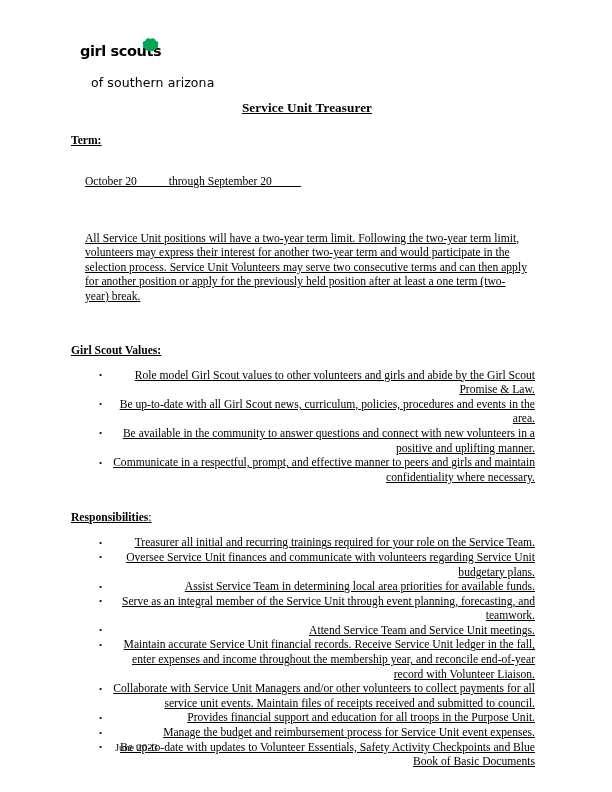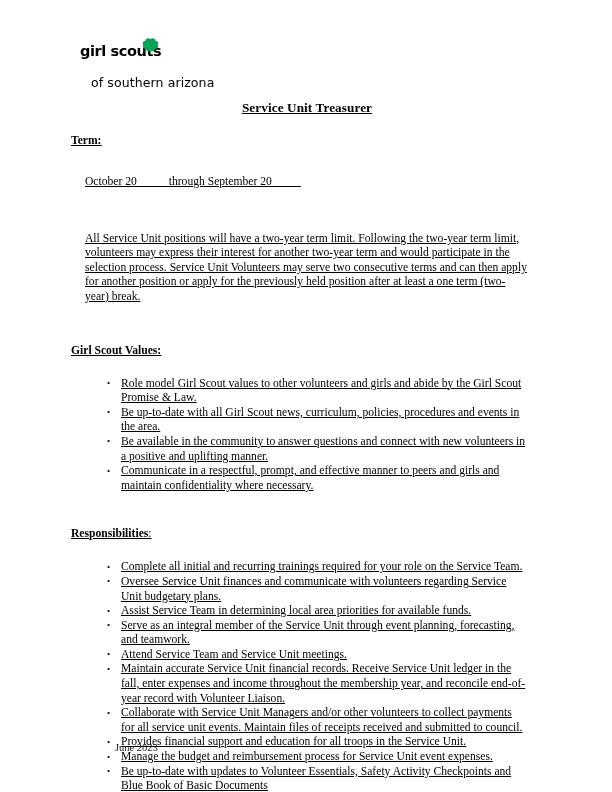--- a/index.html
+++ b/index.html
@@ -97,22 +97,23 @@
     line-height: 14.6px;
     text-align: left;
   }
   .spacer-14 { height: 14px; }
   .spacer-11 { height: 11px; }
   .spacer-4  { height: 4px; }
   .spacer-18 { height: 18px; }
 
   ul.bullets {
     list-style: none;
-    margin: 16px;
-    padding: 0;
+    margin: 8px;
+    padding: 0;
+    text-align: right;
   }
   ul.bullets > li {
     position: relative;
     padding-left: 34px;
     font-size: 11.6px;
     line-height: 14.6px;
     margin: 0 0 0 0;
   }
   ul.bullets > li::before {
     content: "\2022";
@@ -189,28 +190,28 @@
 
     <div class="spacer-18"></div>
 
     <div class="section-head">
       <span class="h-label">Responsibilities</span><span class="inline-after">:</span>
     </div>
 
     <div class="spacer-4"></div>
 
     <ul class="bullets">
-      <li>Complete all initial and recurring trainings required for your role on the Service Team.</li>
+      <li>Treasurer all initial and recurring trainings required for your role on the Service Team.</li>
       <li>Oversee Service Unit finances and communicate with volunteers regarding Service Unit budgetary plans.</li>
       <li>Assist Service Team in determining local area priorities for available funds.</li>
       <li>Serve as an integral member of the Service Unit through event planning, forecasting, and teamwork.</li>
       <li>Attend Service Team and Service Unit meetings.</li>
       <li>Maintain accurate Service Unit financial records. Receive Service Unit ledger in the fall, enter expenses and income throughout the membership year, and reconcile end-of-year record with Volunteer Liaison.</li>
       <li>Collaborate with Service Unit Managers and/or other volunteers to collect payments for all service unit events. Maintain files of receipts received and submitted to council.</li>
-      <li>Provides financial support and education for all troops in the Service Unit.</li>
+      <li>Provides financial support and education for all troops in the Purpose Unit.</li>
       <li>Manage the budget and reimbursement process for Service Unit event expenses.</li>
       <li>Be up-to-date with updates to Volunteer Essentials, Safety Activity Checkpoints and Blue Book of Basic Documents</li>
     </ul>
 
   </div>
 
   <div class="footer">June 2023</div>
 
 </div>
 

